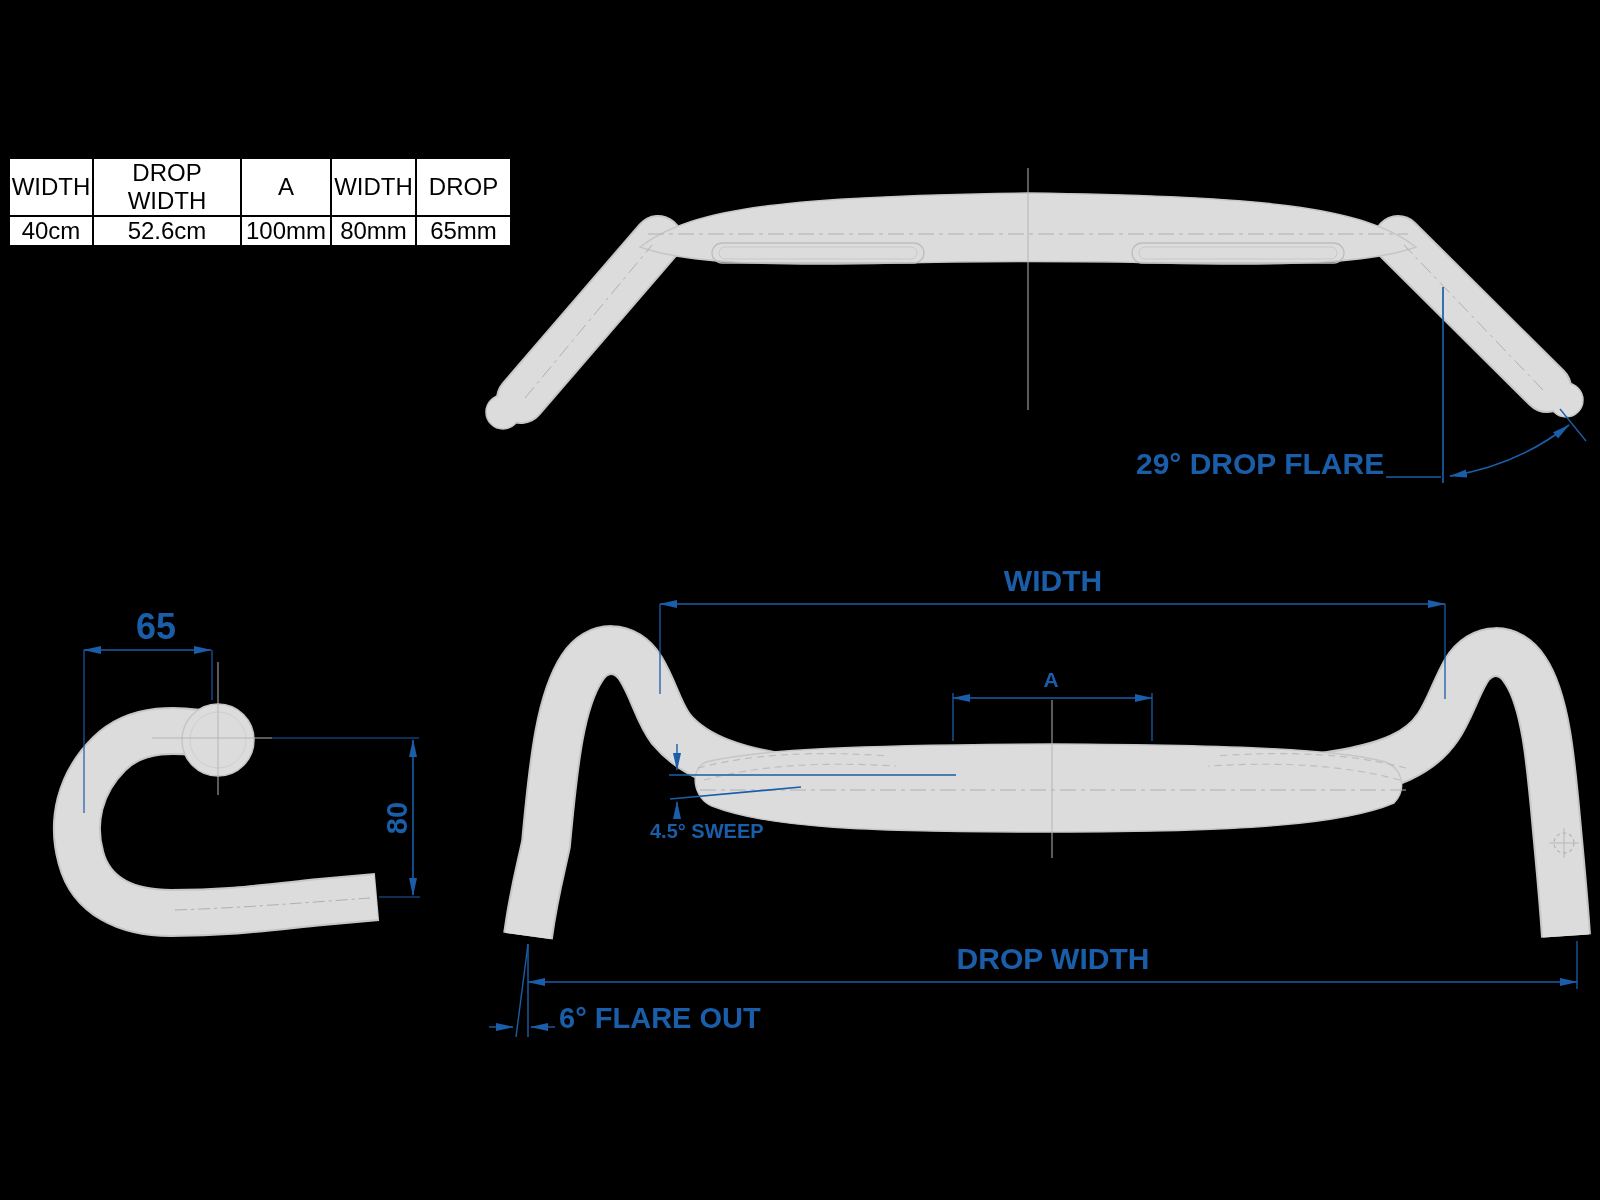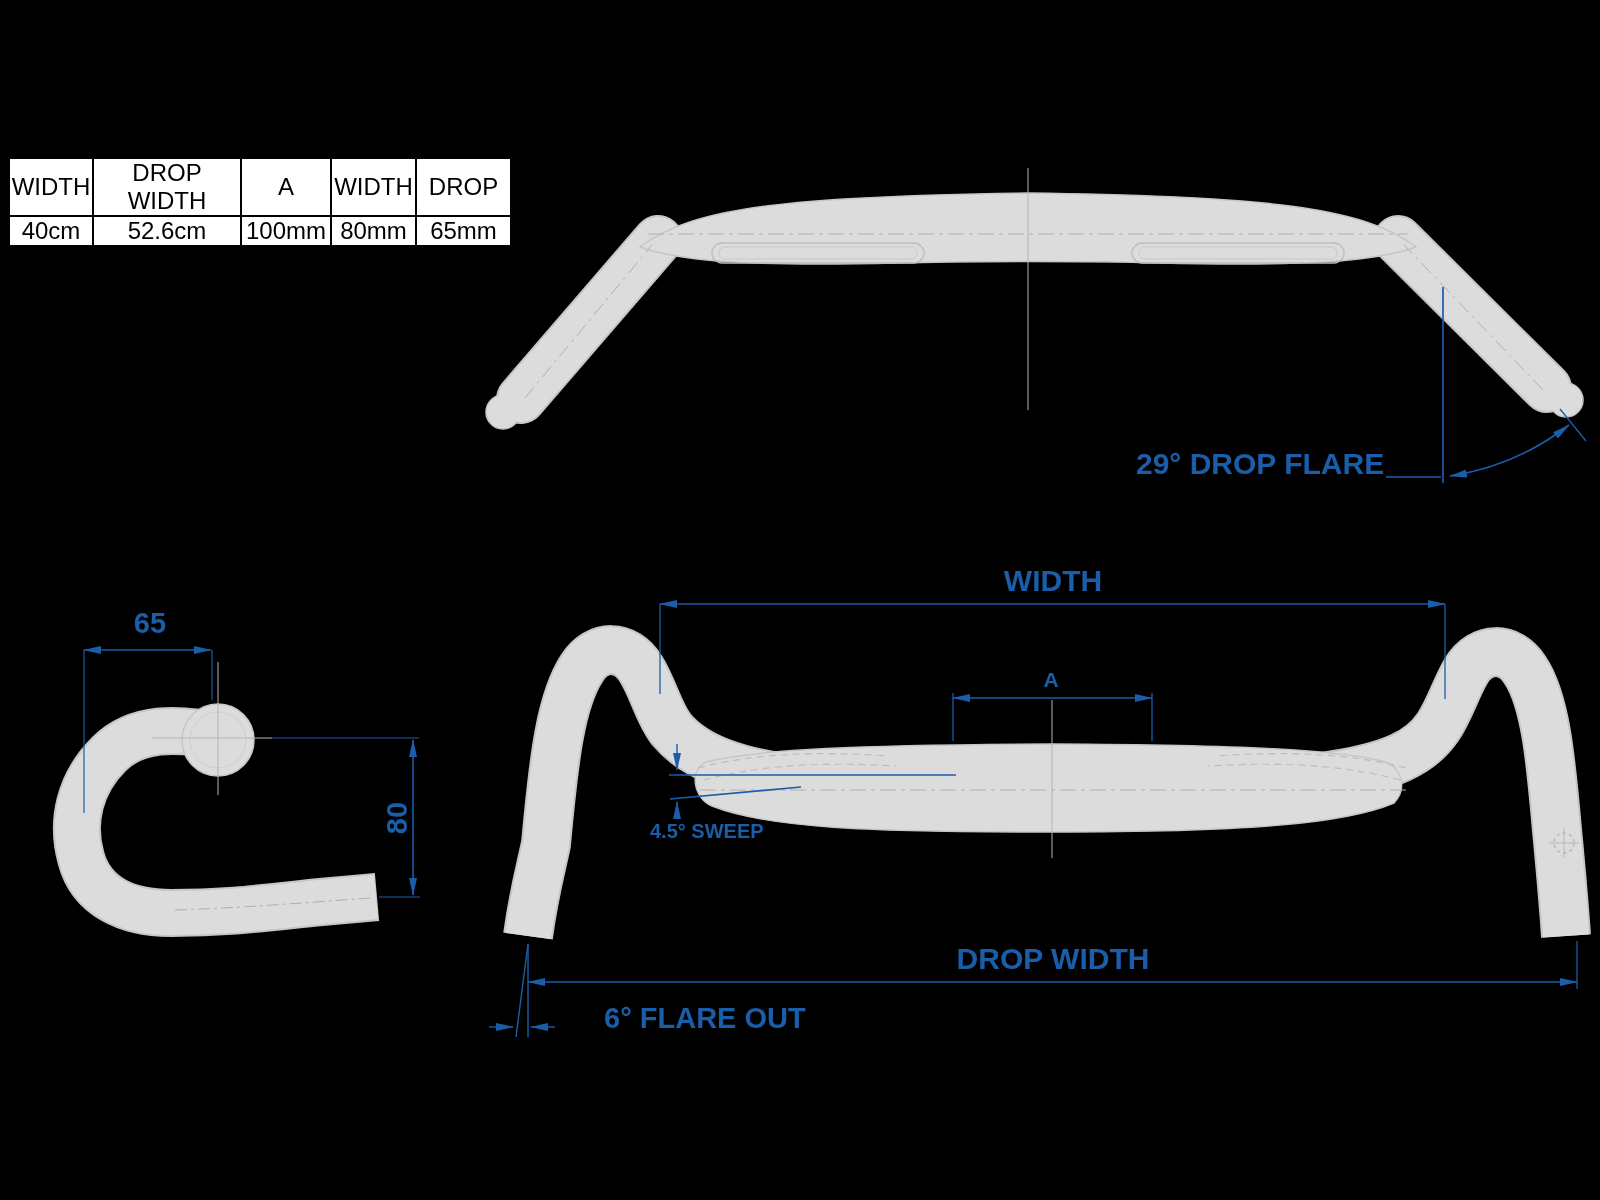--- a/index.html
+++ b/index.html
@@ -199,19 +199,19 @@
   <div class="lbl" style="left:1136px;top:449px;font-size:30px;">29° DROP FLARE</div>
 
   <div class="lbl center" style="left:1053px;top:566px;font-size:30px;">WIDTH</div>
 
   <div class="lbl center" style="left:1051px;top:669px;font-size:21px;">A</div>
 
   <div class="lbl" style="left:650px;top:821px;font-size:20px;">4.5° SWEEP</div>
 
   <div class="lbl center" style="left:1053px;top:944px;font-size:30px;">DROP WIDTH</div>
 
-  <div class="lbl" style="left:559px;top:1004px;font-size:29px;margin-left:45px;">6° FLARE OUT</div>
-
-  <div class="lbl" style="left:150px;top:609px;font-size:29px;transform:translateX(-50%);">65</div>
+  <div class="lbl" style="left:559px;top:1004px;font-size:29px;">6° FLARE OUT</div>
+
+  <div class="lbl" style="left:156px;top:609px;font-size:36px;transform:translateX(-50%);">65</div>
 
   <div class="lbl" style="left:397px;top:818px;font-size:29px;transform:translate(-50%,-50%) rotate(-90deg);">80</div>
 
 </div>
 
 </body></html>

